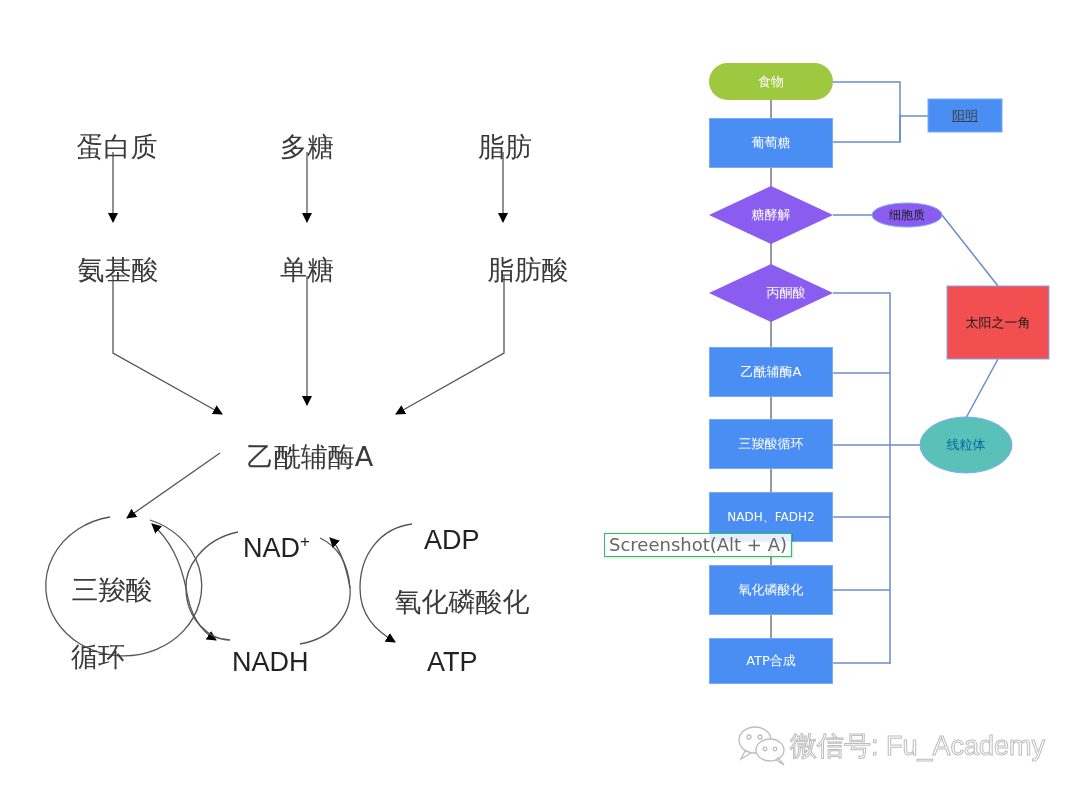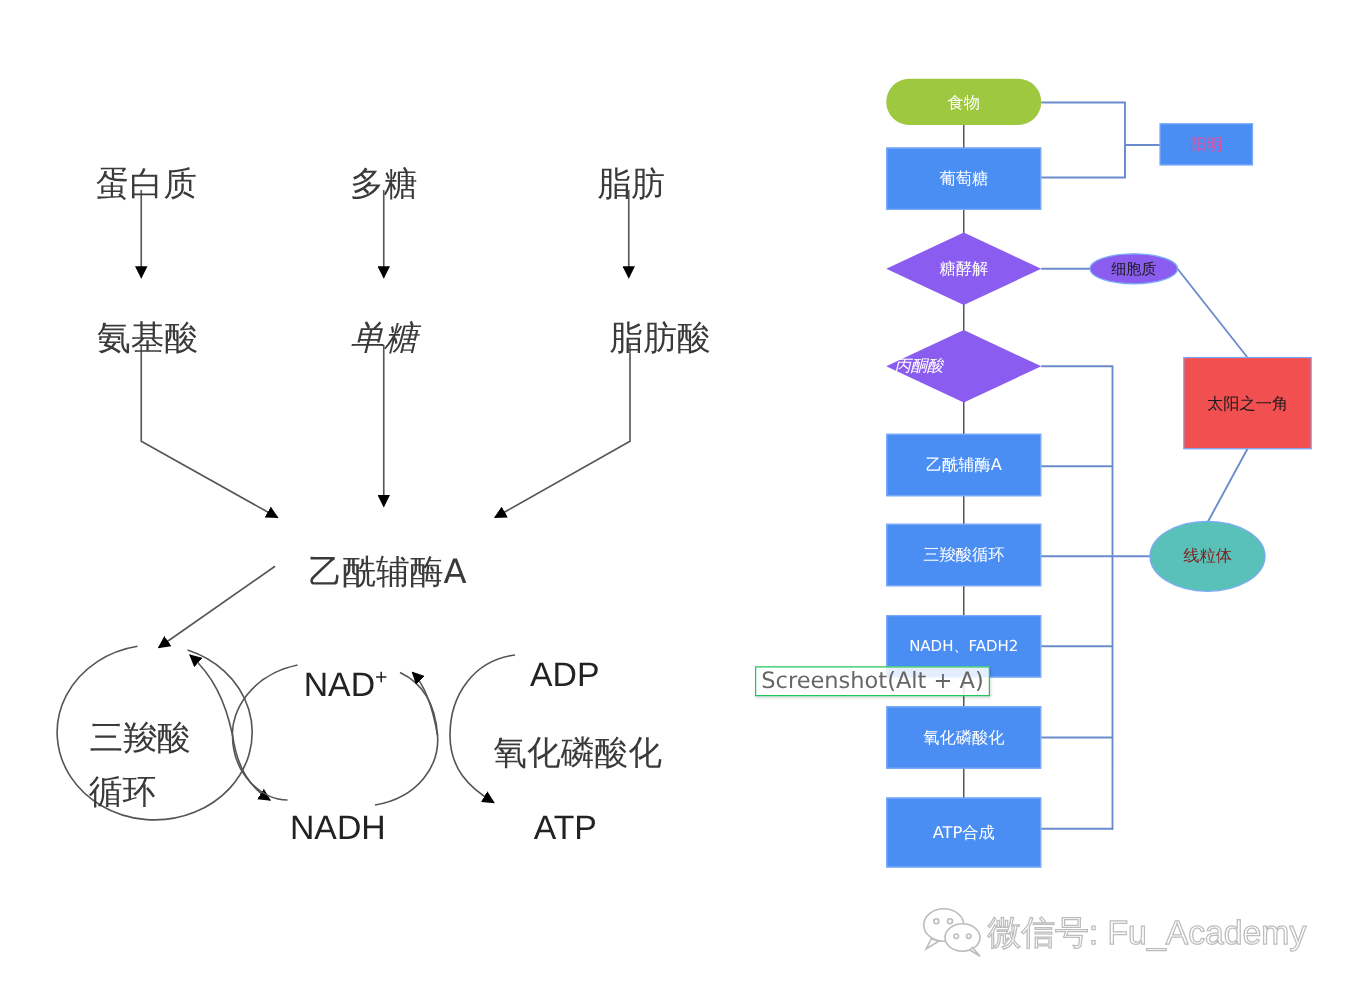--- a/index.html
+++ b/index.html
@@ -85,44 +85,44 @@
     <circle cx="765" cy="749" r="1.8"></circle>
       <circle cx="775" cy="749" r="1.8"></circle>
   </g>
 </svg>
 
 <div class="lbl lt" style="left:117px; top:110px;">蛋白质</div>
 <div class="lbl lt" style="left:307px; top:110px;">多糖</div>
 <div class="lbl lt" style="left:505px; top:110px;">脂肪</div>
 
 <div class="lbl lt" style="left:118px; top:233px;">氨基酸</div>
-<div class="lbl lt" style="left:307px; top:233px;font-style:italic;">单糖</div>
+<div class="lbl lt" style="left:307px; top:233px;">单糖</div>
 <div class="lbl lt" style="left:528px; top:233px;">脂肪酸</div>
 
 <div class="lbl lt" style="left:310px; top:420px;">乙酰辅酶A</div>
 
 <div class="lbl lt" style="left:112px; top:553px;text-align:right;">三羧酸</div>
-<div class="lbl lt" style="left:98px; top:596px;">循环</div>
+<div class="lbl lt" style="left:98px; top:620px;">循环</div>
 
 <div class="lbl lt-en" style="left:243px; top:513px;"><span>NAD</span><sup style="font-size:17px;">+</sup></div>
 <div class="lbl lt-en" style="left:232px; top:628px;">NADH</div>
 <div class="lbl lt-en" style="left:424px; top:506px;">ADP</div>
 <div class="lbl lt-en" style="left:427px; top:628px;">ATP</div>
 <div class="lbl lt" style="left:462px; top:565px;">氧化磷酸化</div>
 
 <div class="fc" style="left:709px; top:63px; width:124px; height:37px;">食物</div>
 <div class="fc fc-box" style="left:709px; top:118px; width:124px; height:50px;">葡萄糖</div>
 <div class="fc" style="left:709px; top:186px; width:124px; height:58px;">糖酵解</div>
-<div class="fc" style="left:673px; top:264px; width:124px; height:58px;font-style:italic;">丙酮酸</div>
+<div class="fc" style="left:724px; top:264px; width:124px; height:58px;">丙酮酸</div>
 <div class="fc fc-box" style="left:709px; top:347px; width:124px; height:50px;">乙酰辅酶A</div>
 <div class="fc fc-box" style="left:709px; top:419px; width:124px; height:50px;">三羧酸循环</div>
 <div class="fc fc-box" style="left:709px; top:492px; width:124px; height:50px; font-size:12px;">NADH、FADH2</div>
 <div class="fc fc-box" style="left:709px; top:565px; width:124px; height:50px;">氧化磷酸化</div>
-<div class="fc fc-box" style="left:709px; top:638px; width:124px; height:56px;">ATP合成</div>
+<div class="fc fc-box" style="left:709px; top:638px; width:124px; height:46px;">ATP合成</div>
 
-<div class="fc" style="left:928px; top:99px; width:74px; height:33px; color:#ec4899;">阳明</div>
+<div class="fc" style="left:928px; top:99px; width:74px; height:33px; color:#404040;text-decoration:underline;">阳明</div>
 <div class="fc" style="left:872px; top:203px; width:70px; height:24px; color:#1a1a1a; font-size:12px;">细胞质</div>
 <div class="fc" style="left:947px; top:286px; width:102px; height:73px; color:#1a1a1a;">太阳之一角</div>
-<div class="fc" style="left:920px; top:417px; width:92px; height:56px; color:#7f1d1d;">线粒体</div>
+<div class="fc" style="left:920px; top:417px; width:92px; height:56px; color:#0369a1;">线粒体</div>
 
 <div class="tooltip">Screenshot(Alt + A)</div>
 
 <div class="watermark" style="left:790px; top:728px;">微信号: Fu_Academy</div>
 
 </body></html>

